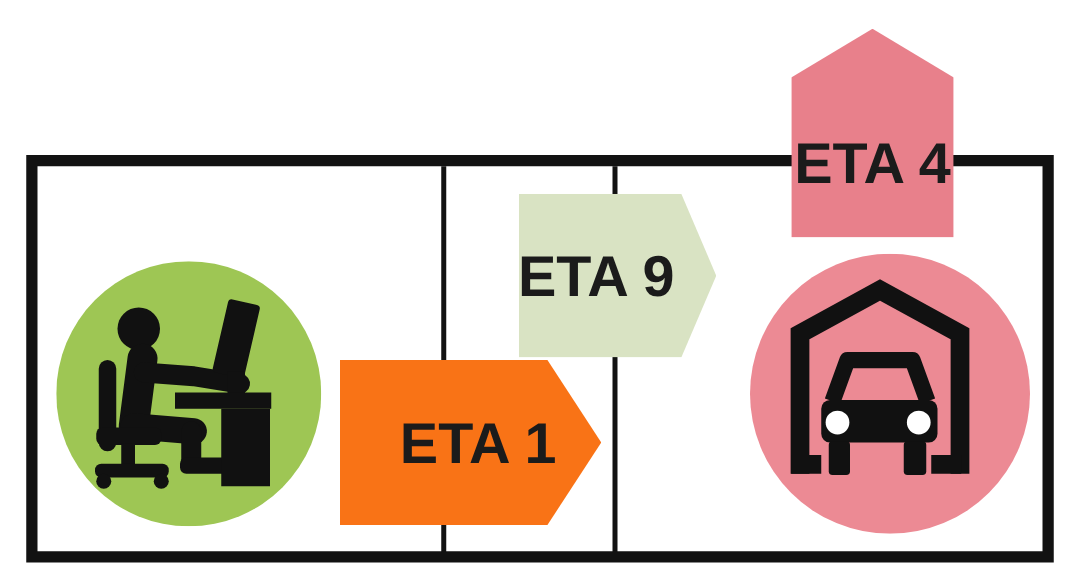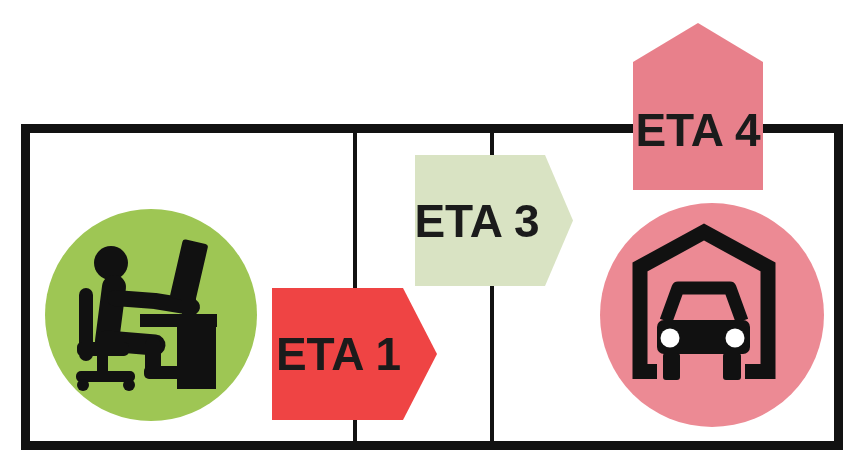--- a/index.html
+++ b/index.html
@@ -176,21 +176,21 @@
       <rect x="57" y="117" width="93" height="34" rx="7" fill="#111111"></rect>
 
       <rect x="63" y="150" width="17" height="27" rx="3" fill="#111111"></rect>
       <rect x="123" y="150" width="18" height="27" rx="3" fill="#111111"></rect>
 
       <circle cx="70" cy="135" r="9.5" fill="#ffffff"></circle>
       <circle cx="135" cy="135" r="9.5" fill="#ffffff"></circle>
     </svg>
   </div>
 
-  <div class="eta-shape eta-1" style="background:#ef4444;">
+  <div class="eta-shape eta-1" style="background:#f97316;padding-left:44px;">
     <span class="eta-label">ETA 1</span>
   </div>
 
   <div class="eta-shape eta-2" style="background:#d9e3c3;">
-    <span class="eta-label">ETA 3</span>
+    <span class="eta-label">ETA 9</span>
   </div>
 
 </div>
 
 </body></html>

